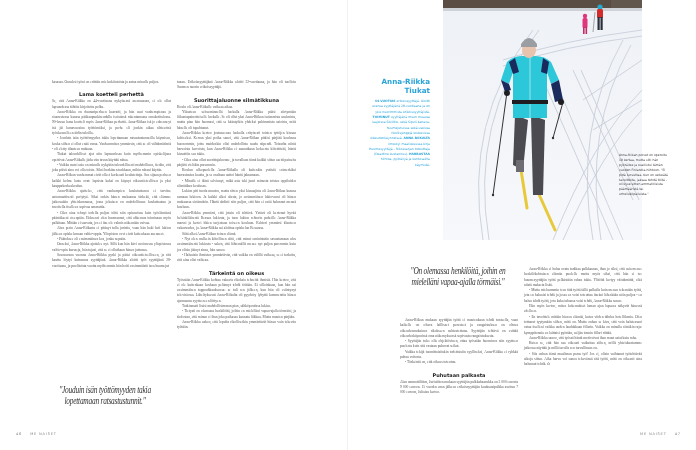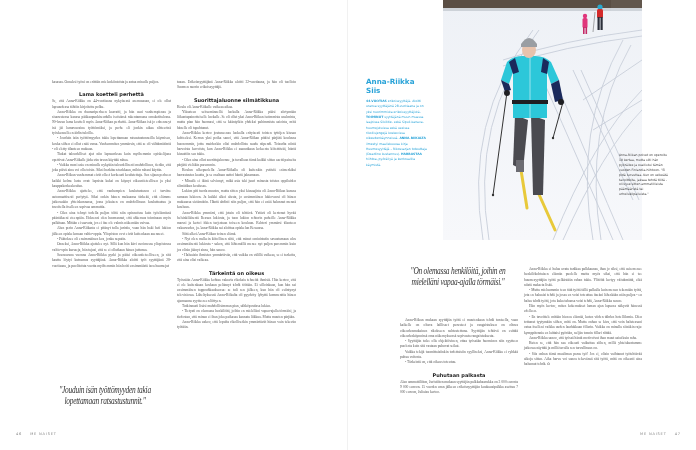--- a/index.html
+++ b/index.html
@@ -16,21 +16,21 @@
     .col p.noindent { text-indent: 0; }
     .col h3 { font-family: "DejaVu Sans", sans-serif; font-weight: bold; font-size: 5px; line-height: 7px; color: #222; text-align: center; margin: 6px 0 1px 0; }
 
     .pull-quote { position: absolute; font-family: "Liberation Serif", serif; font-style: italic; color: #333; text-align: center; font-size: 9.5px; line-height: 11px; letter-spacing: -0.3px; transform: scaleX(0.78); transform-origin: center; }
 
     .folio { position: absolute; font-family: "DejaVu Sans", sans-serif; font-size: 3.6px; letter-spacing: 0.8px; color: #888; }
 
     .photo { position: absolute; left: 95px; top: 0; width: 199px; height: 240px; overflow: hidden; background: #f2f4f8; }
     .photo svg { width: 100%; height: 100%; display: block; }
 
-    .bio { position: absolute; left: 18px; top: 78px; width: 64px; text-align: left; }
+    .bio { position: absolute; left: 18px; top: 78px; width: 64px; text-align: right; }
     .bio-name { font-family: "DejaVu Sans", sans-serif; font-weight: bold; color: #29a3d8; font-size: 7.2px; line-height: 8.6px; }
     .bio-text { font-family: "DejaVu Sans", sans-serif; color: #29a3d8; font-size: 3.1px; line-height: 5.3px; margin-top: 4px; }
     .bio-text b { font-weight: bold; }
 
     .caption { position: absolute; left: 271px; top: 153px; width: 50px; font-family: "DejaVu Sans", sans-serif; font-size: 3.1px; line-height: 4.9px; color: #444; background: rgba(255,255,255,0.0); }
   </style>
 </head>
 <body>
 
 <div class="spread">
@@ -83,21 +83,21 @@
     </div>
   </div>
 
   <div class="gutter"></div>
 
   <div class="page page-right">
 
     <div class="bio">
       <div class="bio-name">
         <div>Anna-Riikka</div>
-        <div>Siis</div>
+        <div>Tiukat</div>
       </div>
       <div class="bio-text">
         <b>44-VUOTIAS</b><span> erikoissyyttäjä. Aloitti uransa syyttäjänä 28-vuotiaana ja on yksi nuorimmista erikoissyyttäjistä.</span>
         <b>TOIMINUT</b><span> syyttäjänä muun muassa laajoissa Sikiötie- sekä Sipuli-kanava-huumejutuissa sekä useissa rikollisjengejä koskevissa oikeudenkäynneissä.</span>
         <b>ANNA-RIIKALTA</b><span> ilmestyi maaliskuussa kirja Huumesyyttäjä – Rikossarjan toteuttaja (Deadline kustannus).</span>
         <b>HARRASTAA</b><span> hiihtoa, pyöräilyä ja kuntosalilla käymistä.</span>
       </div>
     </div>
 
     <div class="photo">

